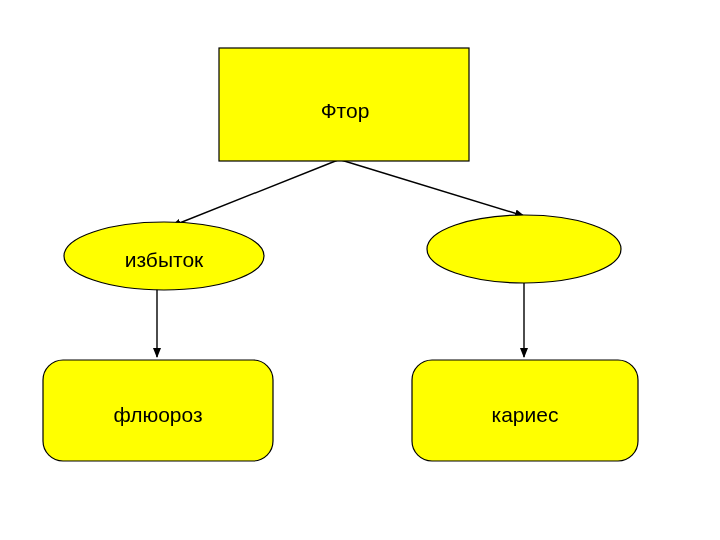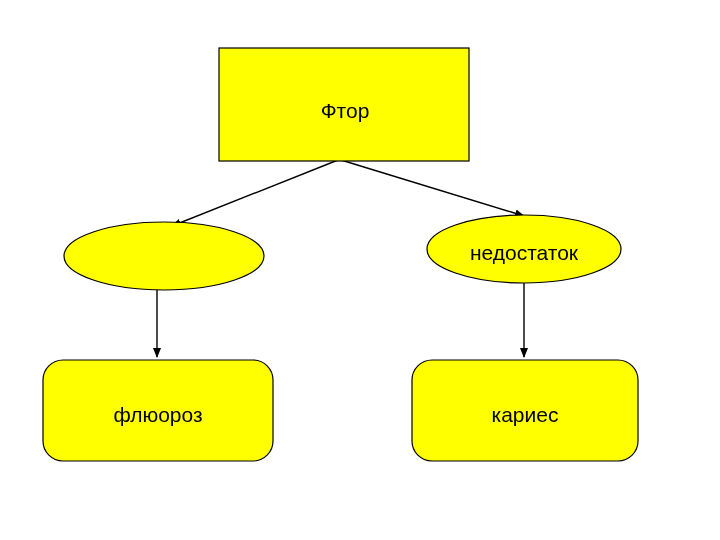--- a/index.html
+++ b/index.html
@@ -90,17 +90,17 @@
     <ellipse cx="164" cy="256" rx="100" ry="34" fill="#ffff00" stroke="#000000" stroke-width="1.2"></ellipse>
 
     <ellipse cx="524" cy="249" rx="97" ry="34" fill="#ffff00" stroke="#000000" stroke-width="1.2"></ellipse>
 
     <rect x="43" y="360" width="230" height="101" rx="20" ry="20" fill="#ffff00" stroke="#000000" stroke-width="1.2"></rect>
 
     <rect x="412" y="360" width="226" height="101" rx="20" ry="20" fill="#ffff00" stroke="#000000" stroke-width="1.2"></rect>
   </svg>
 
   <div class="node-label label-root">Фтор</div>
-  <div class="node-label label-deficit">недостаток</div>
+  <div class="node-label label-excess">избыток</div>
   <div class="node-label label-fluorosis">флюороз</div>
   <div class="node-label label-caries">кариес</div>
 
 </div>
 
 </body></html>

